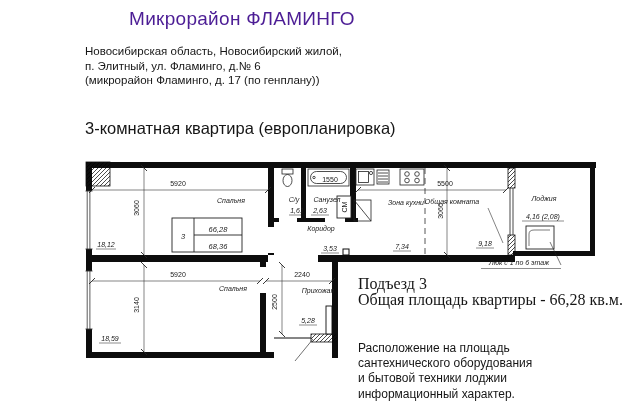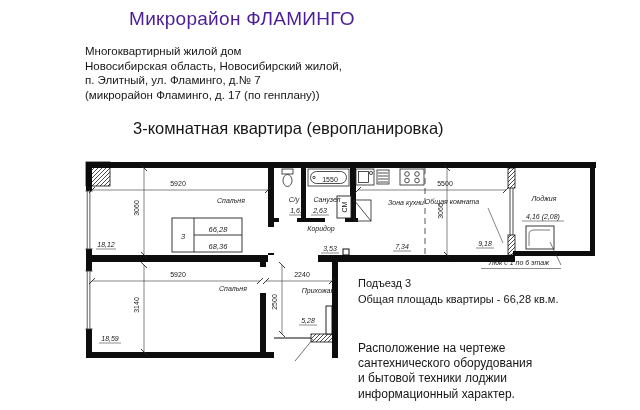--- a/index.html
+++ b/index.html
@@ -1,40 +1,39 @@
 <!DOCTYPE html>
 <html><head>
 <meta charset="utf-8">
 <style>
   html,body{margin:0;padding:0;background:#fff;}
   #page{position:relative;width:640px;height:410px;background:#ffffff;overflow:hidden;
         font-family:"Liberation Sans","DejaVu Sans",sans-serif;color:#1a1a1a;}
   .abs{position:absolute;}
   #title{left:85px;top:8px;font-size:19px;letter-spacing:.3px;color:#4c1d95;margin-left:44px;}
   #address{left:85px;top:44px;font-size:11.5px;line-height:14.6px;color:#161616;}
-  #subtitle{left:85px;top:119px;font-size:16.5px;color:#161616;margin-left:48px;}
-  #info{left:358px;top:276px;font-size:11px;line-height:15.6px;color:#161616;}
+  #subtitle{left:85px;top:119px;font-size:16.5px;color:#161616;}
+  #info{left:358px;top:276px;font-size:16px;line-height:15.6px;color:#161616;font-family:Liberation Serif, serif;}
   #disclaimer{left:358px;top:341px;font-size:12px;line-height:15.2px;color:#161616;}
   svg text{font-family:"Liberation Sans","DejaVu Sans",sans-serif;fill:#1a1a1a;}
   .rm{font-size:7px;font-style:italic;}
   .ar{font-size:7px;font-style:italic;}
   .dm{font-size:7px;}
   .st{font-size:7.5px;font-style:italic;}
 </style>
 </head>
 <body>
 
 <div id="page">
 
   <div id="title" class="abs">Микрорайон ФЛАМИНГО</div>
 
   <div id="address" class="abs">
-    <div>Многоквартирный жилой дом</div>
     <div>Новосибирская область, Новосибирский жилой,</div>
-    <div>п. Элитный, ул. Фламинго, д.№ 7</div>
+    <div>п. Элитный, ул. Фламинго, д.№ 6</div>
     <div>(микрорайон Фламинго, д. 17 (по генплану))</div>
   </div>
 
   <div id="subtitle" class="abs">3-комнатная квартира (европланировка)</div>
 
   <svg class="abs" style="left:85px;top:153px;" width="516" height="212" viewBox="0 0 516 212">
     <defs>
       <pattern id="hatch" patternUnits="userSpaceOnUse" width="4" height="4">
         <path d="M0,4 L4,0" stroke="#000" stroke-width="0.7"></path>
       </pattern>
@@ -228,19 +227,19 @@
       <text class="st" x="133" y="95.5" text-anchor="middle">68,36</text>
     </g>
   </svg>
 
   <div id="info" class="abs">
     <div>Подъезд 3</div>
     <div>Общая площадь квартиры - 66,28 кв.м.</div>
   </div>
 
   <div id="disclaimer" class="abs">
-    <div>Расположение на чертеже</div>
+    <div>Расположение на площадь</div>
     <div>сантехнического оборудования</div>
     <div>и бытовой техники лоджии</div>
     <div>информационный характер.</div>
   </div>
 
 </div>
 
 </body></html>

